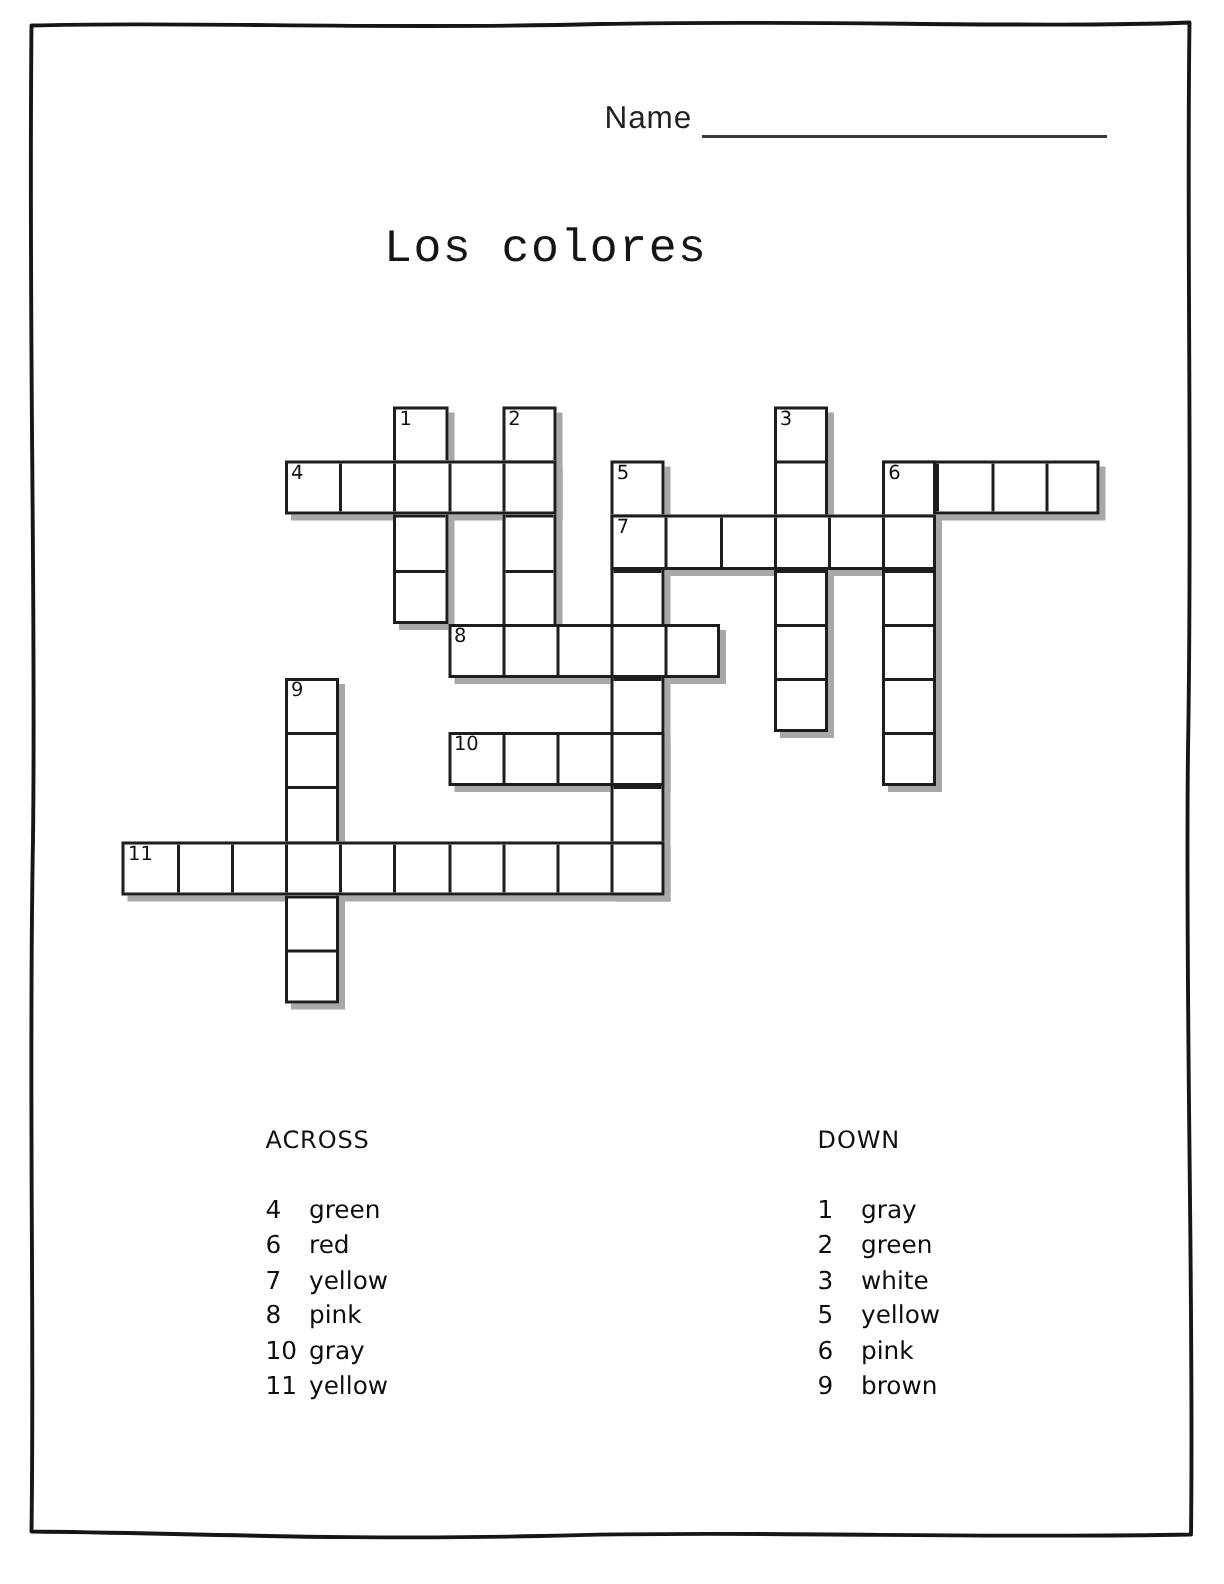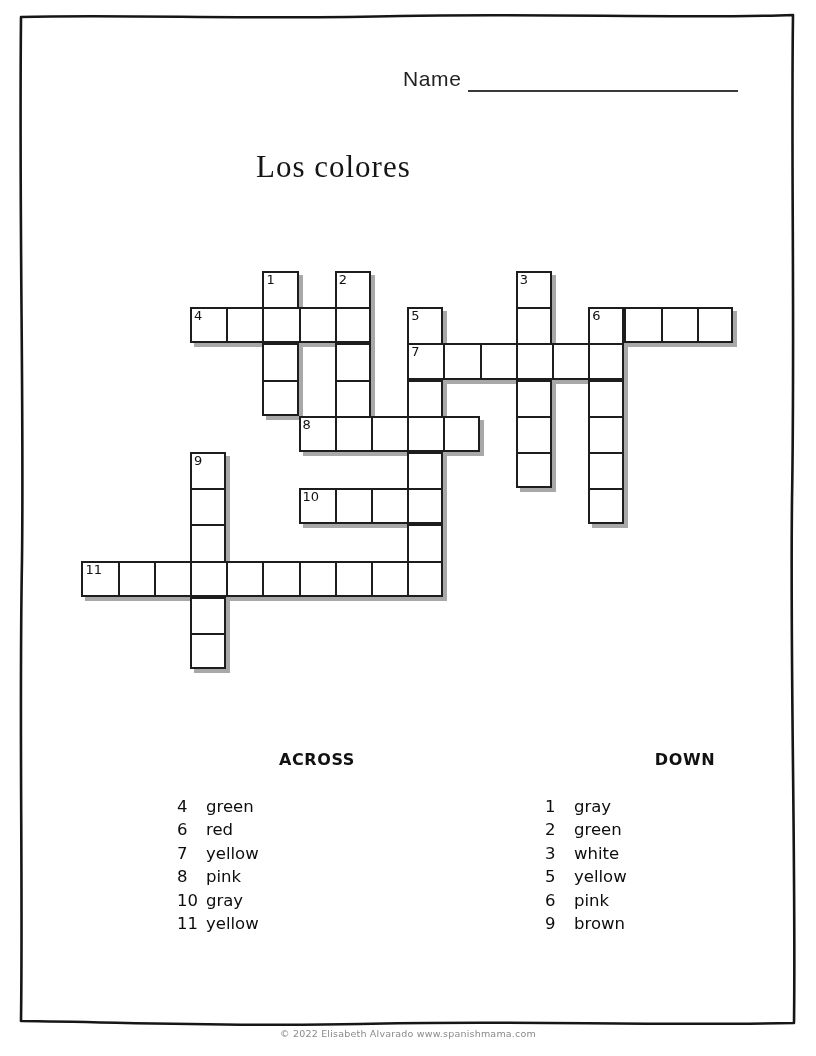--- a/index.html
+++ b/index.html
@@ -11,41 +11,41 @@
 
   .name-row { position:absolute; left:403px; top:66px; display:flex; align-items:flex-end; }
   .name-label {
     font-family:"Liberation Sans", sans-serif; font-size:21px; font-weight:400;
     letter-spacing:0.6px; color:#222; line-height:26px;
   }
   .name-line { width:270px; height:24px; border-bottom:2px solid #3a3a3a; margin-left:7px; }
 
   .title {
     position:absolute; left:256px; top:149px; margin:0;
-    font-family:Liberation Serif, serif; font-size:31px; font-weight:300;
+    font-family:Liberation Mono, monospace; font-size:31px; font-weight:300;
     letter-spacing:1px; color:#151515;
   }
 
   .grid { position:absolute; left:0; top:0; width:816px; height:740px; }
   .word-shadow { position:absolute; background:#a8a8a8; z-index:1; }
   .word-block {
     position:absolute; background:#ffffff; border:2px solid #1d1d1d;
     box-sizing:border-box; z-index:2;
   }
   .divider-v { position:absolute; top:0; bottom:0; width:2px; background:#1d1d1d; }
   .divider-h { position:absolute; left:0; right:0; height:2px; background:#1d1d1d; }
   .cell-number {
     position:absolute; z-index:3; font-size:13px; line-height:13px;
     color:#111; padding:2px 0 0 4px; font-family:"DejaVu Sans", sans-serif;
   }
 
   .clues { position:absolute; width:280px; }
   .clues-across { left:177px; top:750px; }
   .clues-down  { left:545px; top:750px; }
-  .clue-header { font-size:16px; font-weight:bold; letter-spacing:0.6px; color:#111; line-height:20px;text-align:center; }
+  .clue-header { font-size:16px; font-weight:normal; letter-spacing:0.6px; color:#111; line-height:20px; }
   .clue-list { margin-top:25px; }
   .clue-row { display:flex; line-height:23.4px; font-size:16.5px; color:#0d0d0d; }
   .clue-num { width:29px; flex:0 0 29px; }
   .clue-text { flex:1; }
 
   .footer {
     position:absolute; left:0; right:0; top:1028px; text-align:center;
     font-size:9.5px; color:#8a8a8a; letter-spacing:0.2px;
   }
 </style>
@@ -233,14 +233,13 @@
           <span class="clue-num">6</span>
           <span class="clue-text">pink</span>
         </div>
         <div class="clue-row">
           <span class="clue-num">9</span>
           <span class="clue-text">brown</span>
         </div>
       </div>
   </div>
 
-  <div class="footer">© 2022 Elisabeth Alvarado www.spanishmama.com</div>
 </div>
 
 </body></html>

